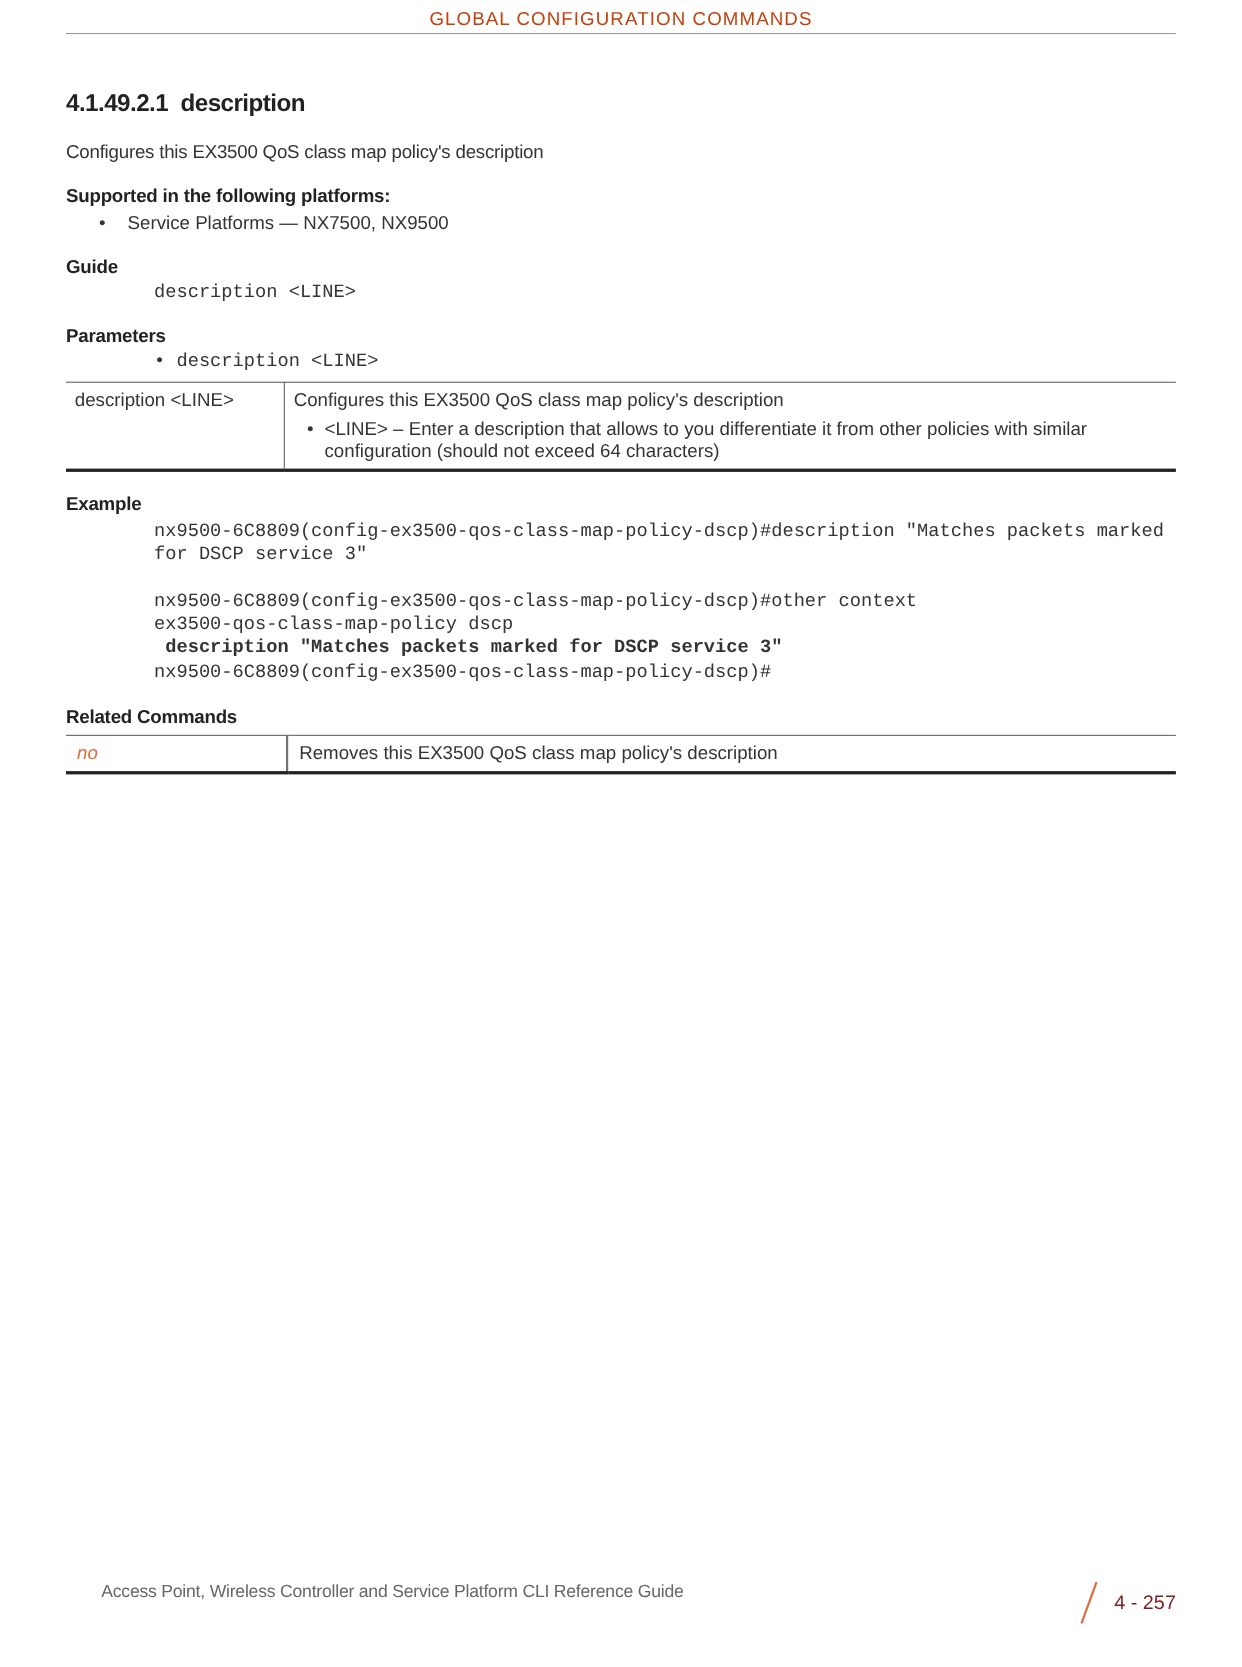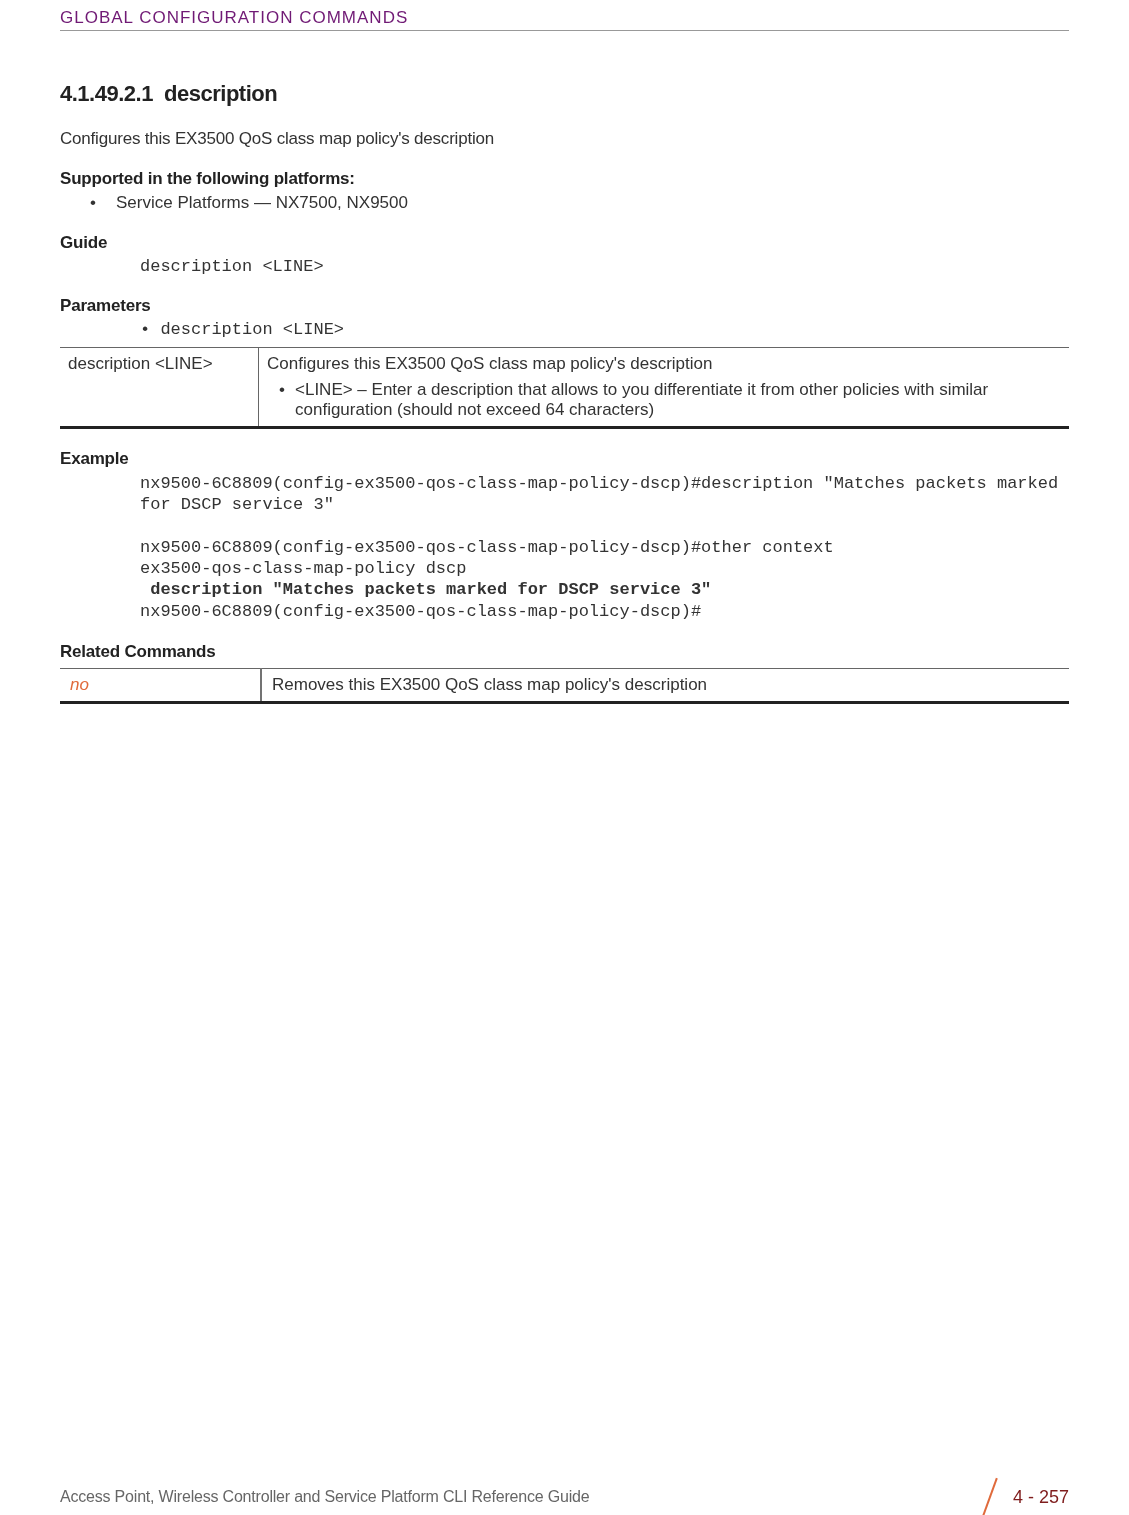--- a/index.html
+++ b/index.html
@@ -18,24 +18,24 @@
     padding: 0 60px 0 60px;
     box-sizing: border-box;
     height: 100%;
     display: flex;
     flex-direction: column;
   }
   .header-region {
     border-bottom: 1px solid #999;
     padding-top: 8px;
     padding-bottom: 2px;
-    text-align: left;
+    text-align: center;
     font-size: 17px;
     letter-spacing: 1px;
-    color: #701a75;
+    color: #c2410c;
     font-weight: 300;
   }
   .content {
     padding: 50px 0 0 0;
     flex: 1;
   }
   .section-num-title {
     font-weight: 700;
     color: #222;
     font-size: 22px;
@@ -128,22 +128,23 @@
     vertical-align: top;
   }
   table.related td.left {
     width: 180px;
     border-right: 2px solid #737373;
     color: #e06a3b;
     font-style: italic;
   }
   .footer {
     display: flex;
-    align-items: center;
     justify-content: space-between;
+    padding-bottom: 40px;
+    margin-left: 32px;
   }
   .footer-title {
     color: #666;
     font-size: 16px;
     letter-spacing: -0.2px;
     font-weight: 300;
   }
   .page-num-group {
     display: flex;
     align-items: center;

